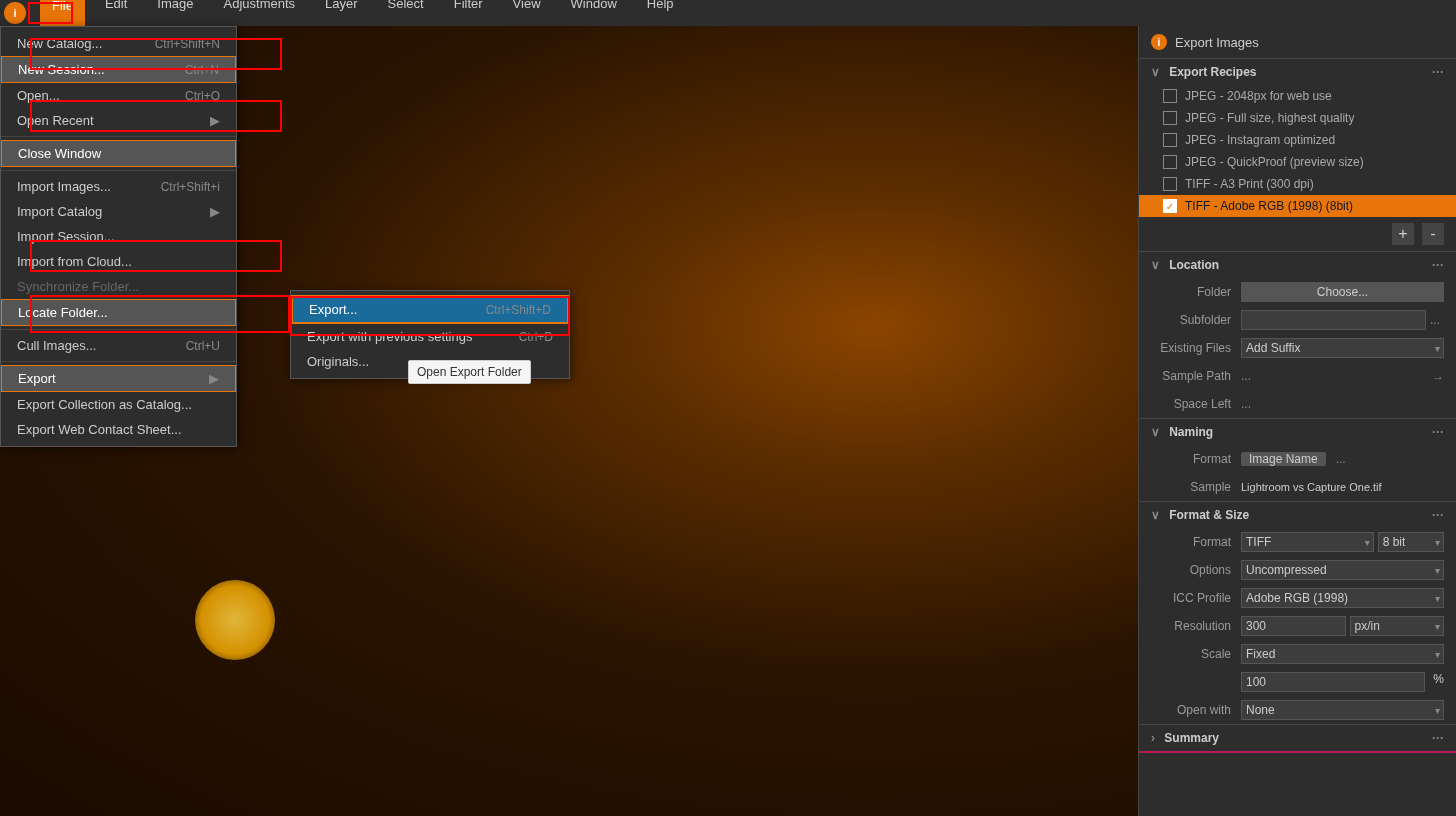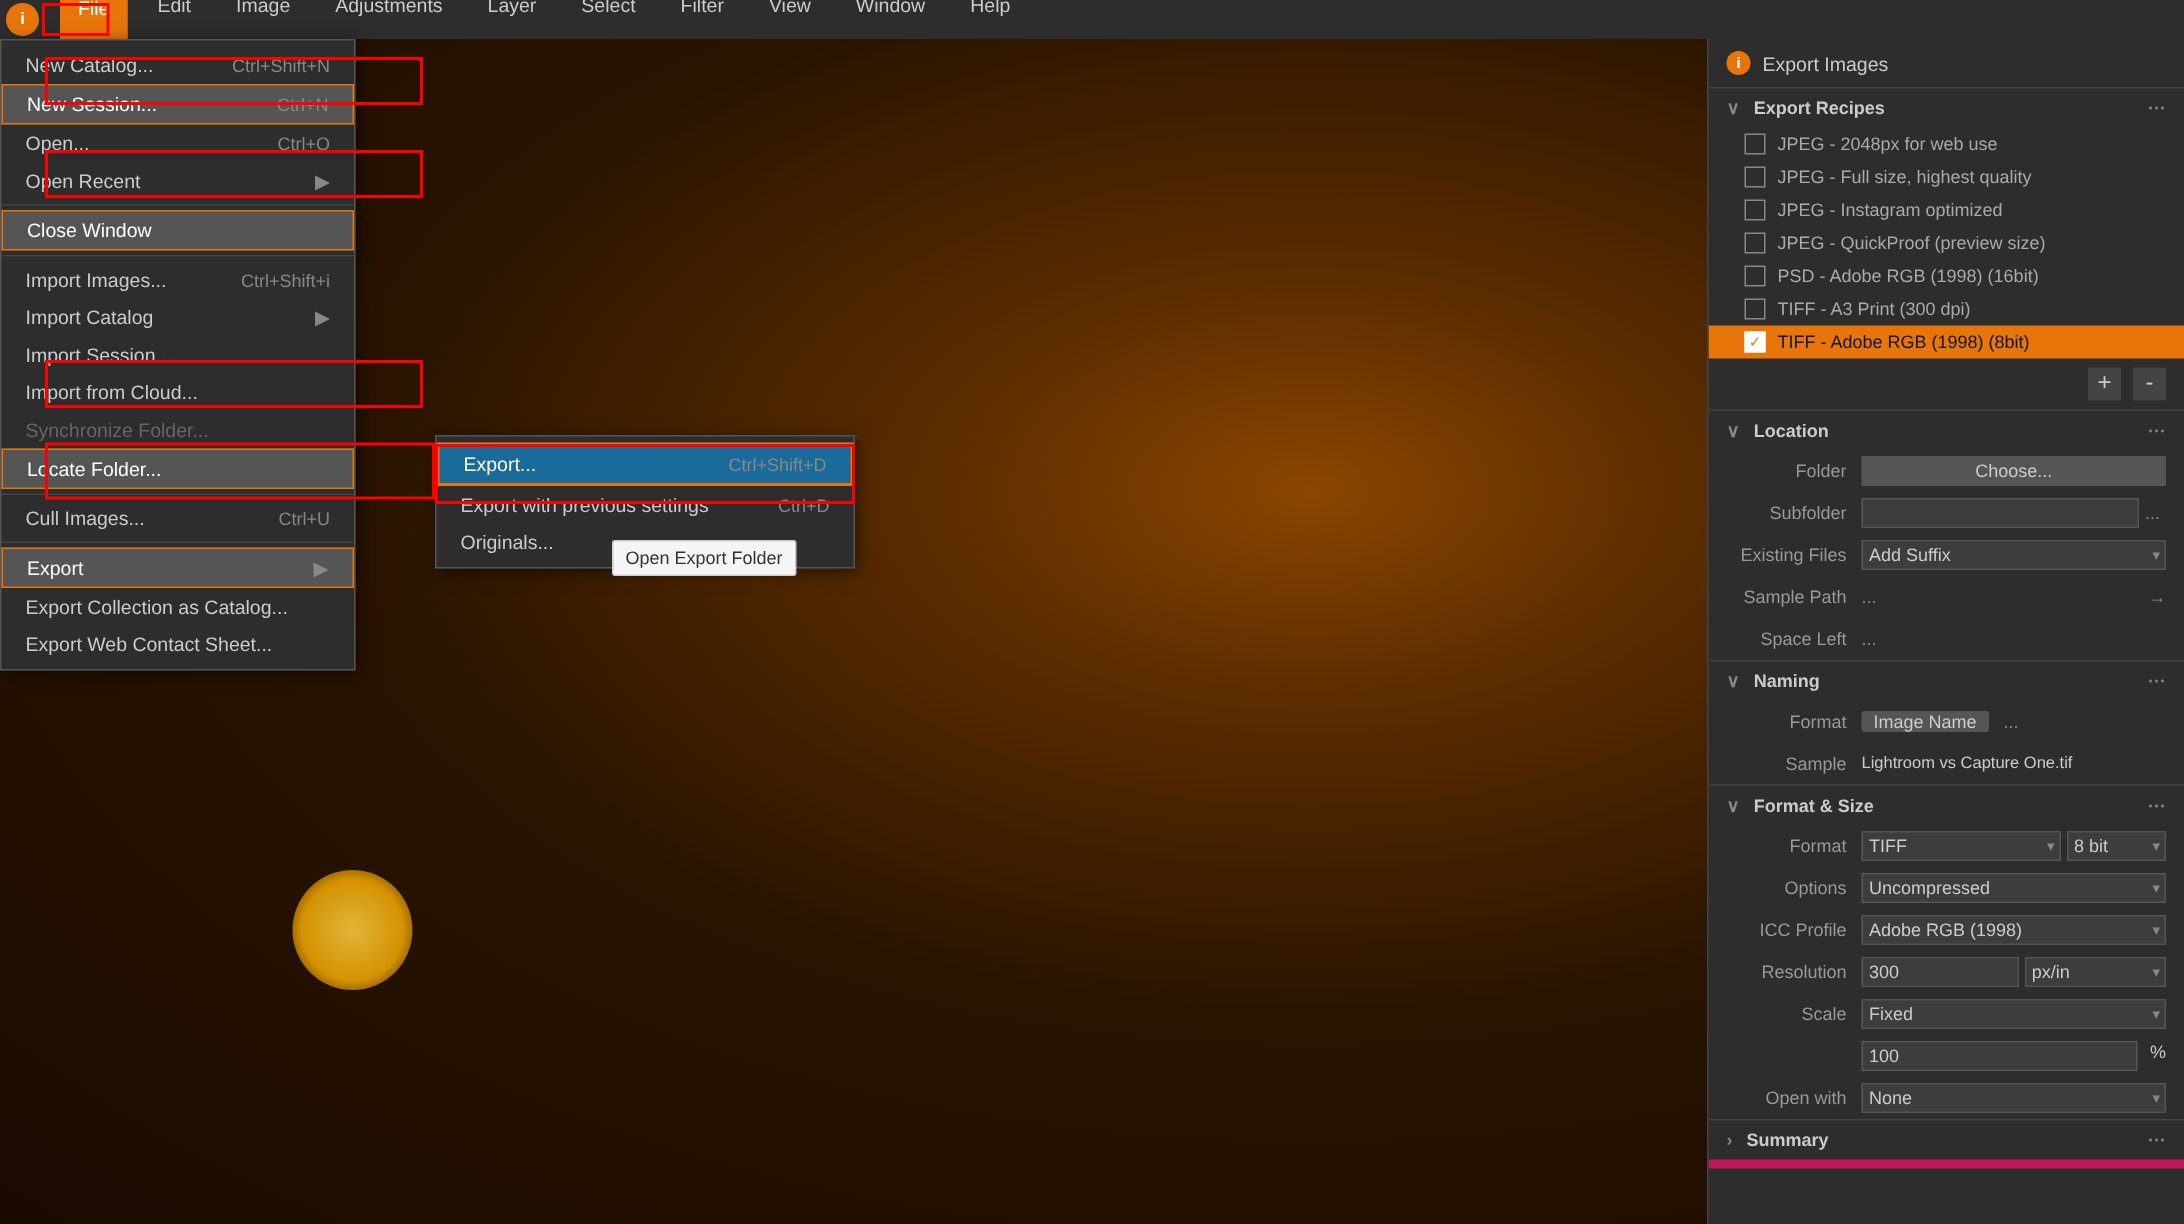--- a/index.html
+++ b/index.html
@@ -306,21 +306,21 @@
       padding-right: 10px;
     }
     .format-inputs {
       display: flex;
       gap: 4px;
       flex: 1;
     }
 
     
     .summary-section {
-      border-bottom: 6px solid #be185d;
+      border-bottom: 2px solid #be185d;
     }
 
     
     .red-outline-file {
       position: absolute;
       top: 2px; left: 28px;
       width: 45px; height: 22px;
       border: 2px solid red;
       pointer-events: none;
       z-index: 999;
@@ -515,24 +515,20 @@
       <div class="checkbox"></div>
       <span>JPEG - Full size, highest quality</span>
     </div>
     <div class="recipe-item">
       <div class="checkbox"></div>
       <span>JPEG - Instagram optimized</span>
     </div>
     <div class="recipe-item">
       <div class="checkbox"></div>
       <span>JPEG - QuickProof (preview size)</span>
-    </div>
-    <div class="recipe-item">
-      <div class="checkbox"></div>
-      <span>PSD - Adobe RGB (1998) (16bit)</span>
     </div>
     <div class="recipe-item">
       <div class="checkbox"></div>
       <span>TIFF - A3 Print (300 dpi)</span>
     </div>
     <div class="recipe-item active-recipe">
       <div class="checkbox"></div>
       <span>TIFF - Adobe RGB (1998) (8bit)</span>
     </div>
     <div class="recipe-actions">

